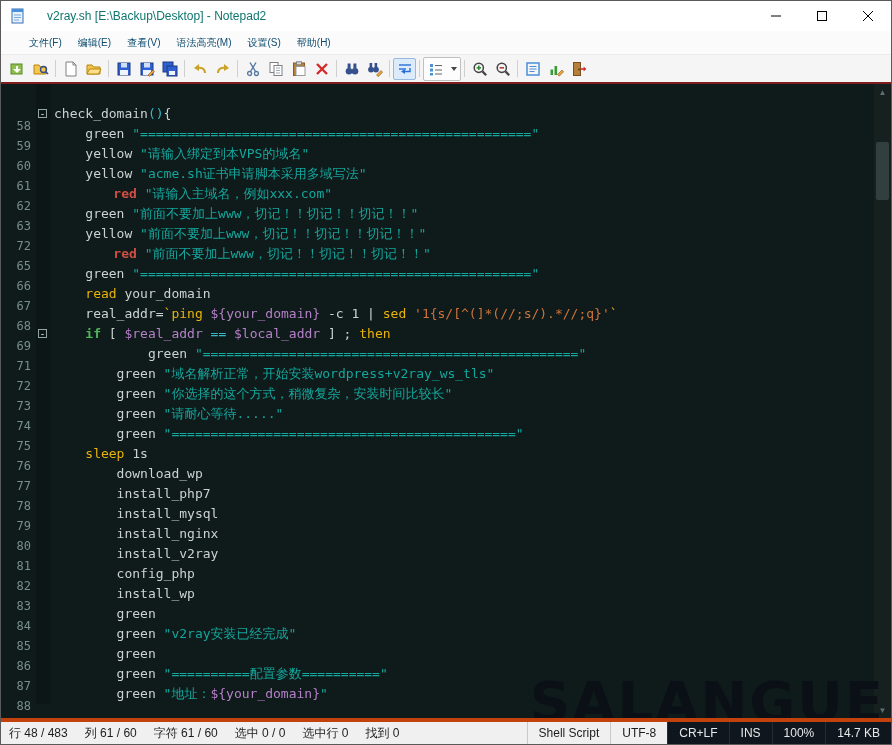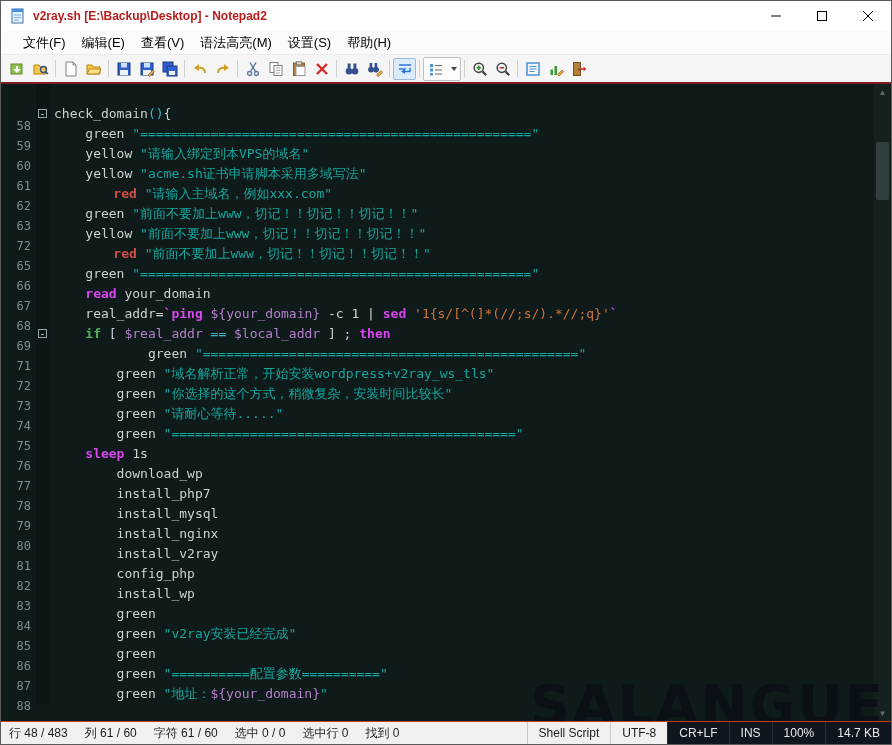--- a/index.html
+++ b/index.html
@@ -2,27 +2,27 @@
 <html><head>
 <meta charset="utf-8">
 <style>
   html,body{margin:0;padding:0;background:#d8d8d8;}
   body{width:892px;height:745px;font-family:"Liberation Sans",sans-serif;overflow:hidden;}
   .window{width:892px;height:745px;box-sizing:border-box;border:1px solid #5a5a5a;display:flex;flex-direction:column;background:#fff;}
 
   
   .titlebar{height:30px;background:#ffffff;display:flex;align-items:center;flex:0 0 auto;}
   .title-icon{margin-left:9px;display:flex;align-items:center;}
-  .title-text{font-size:12px;color:#b91c1c;margin-left:7px;white-space:nowrap;font-weight:bold;}
+  .title-text{font-size:12px;color:#0f766e;margin-left:21px;white-space:nowrap;}
   .controls{margin-left:auto;display:flex;height:100%;}
   .ctrl{width:46px;height:100%;display:flex;align-items:center;justify-content:center;color:#222;}
   .ctrl svg{display:block;}
 
   
-  .menubar{height:23px;background:#fbfbfb;display:flex;align-items:center;font-size:13px;color:#000000;padding-left:14px;flex:0 0 auto;}
+  .menubar{height:23px;background:#fbfbfb;display:flex;align-items:center;font-size:10px;color:#0c4a6e;padding-left:20px;flex:0 0 auto;}
   .menu-item{padding:3px 8px;cursor:default;}
 
   
   .toolbar{height:27px;background:#f5f5f5;display:flex;align-items:center;padding-left:5px;flex:0 0 auto;border-top:1px solid #ececec;}
   .tb-icon{width:23px;height:22px;display:flex;align-items:center;justify-content:center;}
   .tb-sep{width:1px;height:17px;background:#cfcfcf;margin:0 3px;flex:0 0 auto;}
   .tb-toggled{border:1px solid #98b8dc;background:#dcebfb;border-radius:2px;box-sizing:border-box;}
   .tb-combo{display:flex;align-items:center;border:1px solid #c0c0c0;border-radius:2px;height:22px;background:#fdfdfd;}
   .tb-dd{width:13px;height:100%;display:flex;align-items:center;justify-content:center;}
   .tb-dd i{width:0;height:0;border-left:3.5px solid transparent;border-right:3.5px solid transparent;border-top:4px solid #444;}
@@ -32,38 +32,38 @@
   
   .editor{flex:1 1 auto;background:#0f1a1a;position:relative;overflow:hidden;display:flex;min-height:0;}
   .code-scroll{flex:1 1 auto;overflow:hidden;}
   .line{display:flex;height:20px;line-height:20px;font-family:"DejaVu Sans Mono",monospace;font-size:13px;white-space:pre;}
   .gutter{width:30px;flex:0 0 auto;text-align:right;padding-right:5px;color:#7a8e8e;background:#0c1616;font-size:12px;margin-top:32px;}
   .foldcol{width:15px;flex:0 0 auto;position:relative;background:#0c1616;}
   .fold-box{position:absolute;left:2px;top:5px;width:9px;height:9px;box-sizing:border-box;border:1px solid #93a5a5;color:#cdd8d8;font-size:10px;line-height:7px;text-align:center;font-family:"DejaVu Sans Mono",monospace;}
   .code{padding-left:3px;}
   .c-d{color:#ccd2d2;}
   .c-s{color:#14a79d;}
-  .c-k{color:#d946ef;font-weight:bold;}
+  .c-k{color:#eab308;font-weight:normal;}
   .c-kg{color:#4fb35a;font-weight:bold;}
   .c-r{color:#cf4f44;font-weight:bold;margin-left:28px;}
   .c-v{color:#b581c8;margin-top:44px;}
   .c-o{color:#35b9c9;}
   .c-sq{color:#cf7339;}
 
   
   .scrollbar{width:17px;flex:0 0 auto;background:#16211f;display:flex;flex-direction:column;}
   .sb-btn{height:16px;display:flex;align-items:center;justify-content:center;color:#5d6f6f;font-size:8px;}
   .sb-track{flex:1;position:relative;}
   .sb-thumb{position:absolute;top:7%;left:2px;right:2px;height:58px;background:#31403e;border-radius:2px;}
 
   
   .watermark{position:absolute;right:6px;bottom:-16px;z-index:3;font-family:"DejaVu Sans",sans-serif;font-weight:bold;font-size:56px;letter-spacing:2px;color:#0a1016;opacity:.95;pointer-events:none;}
 
   
-  .statusbar{height:22px;flex:0 0 auto;background:#f0f0f0;border-top:1px solid #c2410c;display:flex;align-items:stretch;font-size:12px;color:#1c1c1c;overflow:hidden;}
+  .statusbar{height:22px;flex:0 0 auto;background:#f0f0f0;border-top:4px solid #c2410c;display:flex;align-items:stretch;font-size:12px;color:#1c1c1c;overflow:hidden;}
   .st-left{display:flex;align-items:center;gap:17px;padding-left:8px;flex:1 1 auto;white-space:nowrap;}
   .st-right{display:flex;align-items:stretch;}
   .st-panel{display:flex;align-items:center;padding:0 11px;border-left:1px solid #c9c9c9;white-space:nowrap;}
   .st-panel.dark{background:#10161d;color:#e6e9eb;border-left-color:#242c34;}
 </style>
 </head>
 <body>
 
 <div class="window">
 

